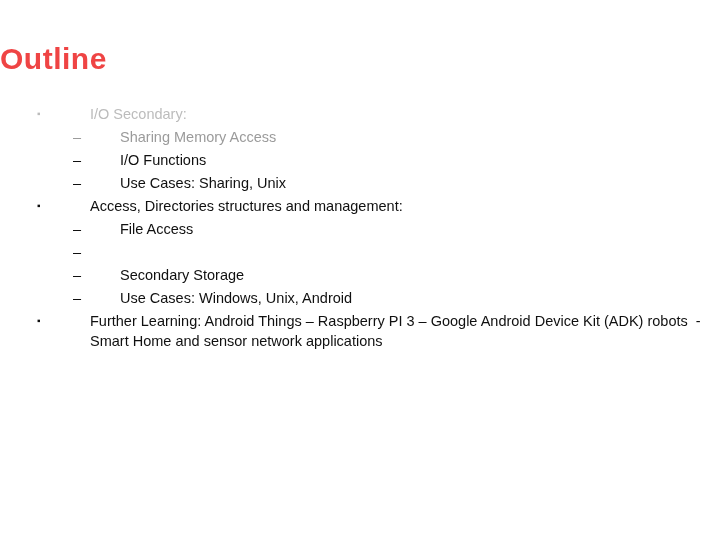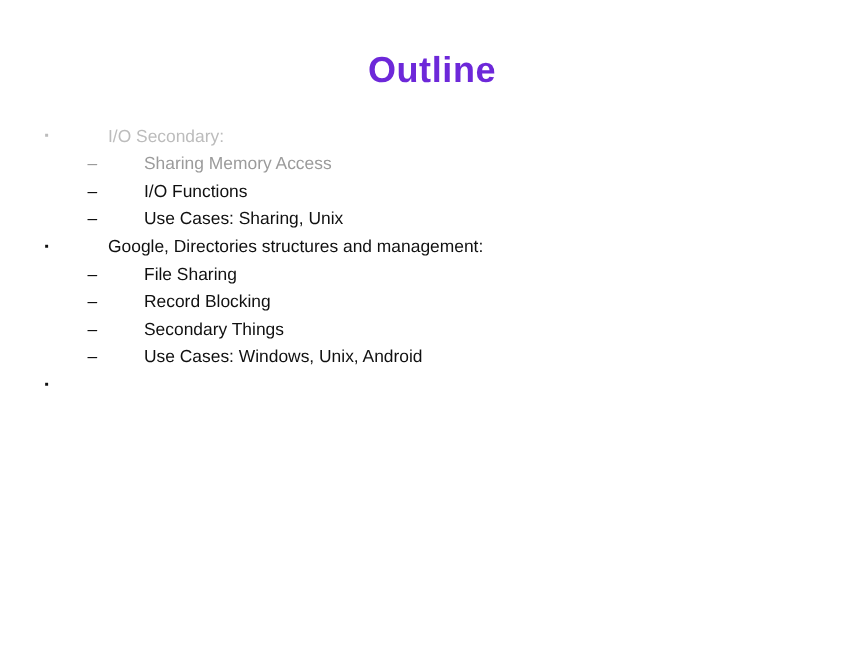--- a/index.html
+++ b/index.html
@@ -23,24 +23,24 @@
     height: 540px;
     background: #ffffff;
   }
 
   
   .slide-title {
     position: absolute;
     top: 42px;
     left: 0;
     width: 720px;
-    text-align: center;
+    text-align: left;
     font-size: 30px;
     font-weight: bold;
-    color: #6d28d9;
+    color: #ef4444;
     letter-spacing: 0.5px;
     line-height: 1.1;
   }
 
   
   .body-list {
     position: absolute;
     top: 104px;
     left: 0;
     width: 720px;
@@ -99,21 +99,21 @@
 
 <div class="slide">
 
   <div class="slide-title">Outline</div>
 
   <div class="body-list">
       <div class="line lvl1 tone-faint"><span class="marker">▪</span><span class="text">I/O Secondary:</span></div>
       <div class="line lvl2 tone-mid"><span class="marker">–</span><span class="text">Sharing Memory Access</span></div>
       <div class="line lvl2 tone-solid"><span class="marker">–</span><span class="text">I/O Functions</span></div>
       <div class="line lvl2 tone-solid"><span class="marker">–</span><span class="text">Use Cases: Sharing, Unix</span></div>
-      <div class="line lvl1 tone-solid"><span class="marker">▪</span><span class="text">Google, Directories structures and management:</span></div>
-      <div class="line lvl2 tone-solid"><span class="marker">–</span><span class="text">File Sharing</span></div>
-      <div class="line lvl2 tone-solid"><span class="marker">–</span><span class="text">Record Blocking</span></div>
-      <div class="line lvl2 tone-solid"><span class="marker">–</span><span class="text">Secondary Things</span></div>
+      <div class="line lvl1 tone-solid"><span class="marker">▪</span><span class="text">Access, Directories structures and management:</span></div>
+      <div class="line lvl2 tone-solid"><span class="marker">–</span><span class="text">File Access</span></div>
+      <div class="line lvl2 tone-solid"><span class="marker">–</span></div>
+      <div class="line lvl2 tone-solid"><span class="marker">–</span><span class="text">Secondary Storage</span></div>
       <div class="line lvl2 tone-solid"><span class="marker">–</span><span class="text">Use Cases: Windows, Unix, Android</span></div>
-      <div class="line lvl1 tone-solid"><span class="marker">▪</span></div>
+      <div class="line lvl1 tone-solid"><span class="marker">▪</span><span class="text">Further Learning: Android Things – Raspberry PI 3 – Google Android Device Kit (ADK) robots  - Smart Home and sensor network applications</span></div>
     </div>
 
 </div>
 
 </body></html>

